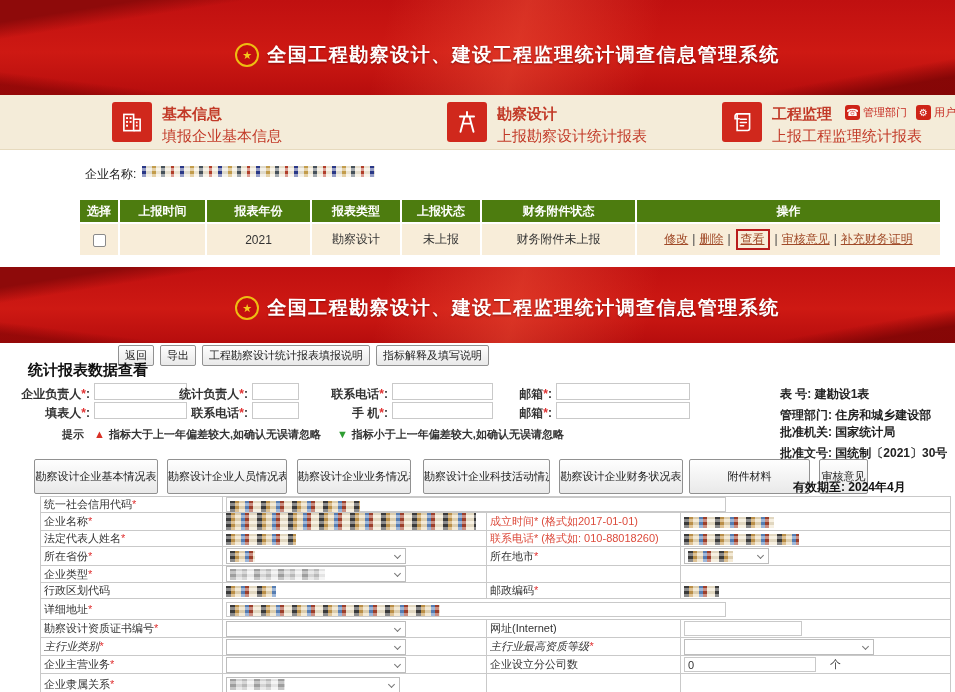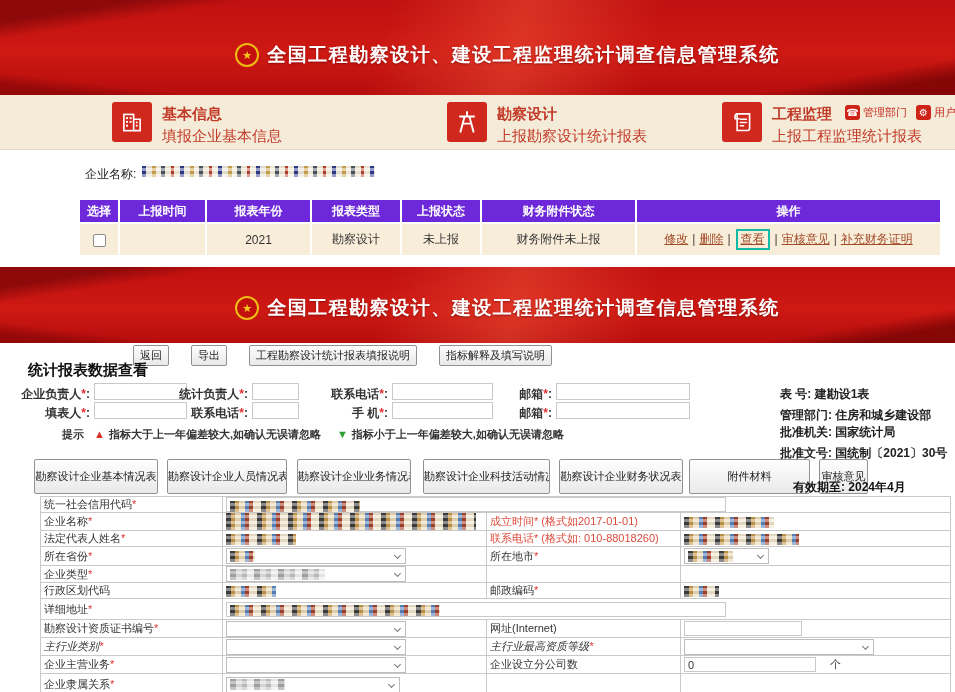--- a/index.html
+++ b/index.html
@@ -44,30 +44,30 @@
 .redact.big{height:17px}
 .redact.gray{background:
   repeating-linear-gradient(0deg,rgba(255,255,255,.35) 0 3px,rgba(0,0,0,.05) 3px 6px),
   repeating-linear-gradient(90deg,#a6a6a6 0 6px,#dedede 6px 12px,#c2c2c2 12px 17px,#f0f0f0 17px 24px)}
 .redact.light{background:
   repeating-linear-gradient(0deg,rgba(255,255,255,.5) 0 3px,rgba(0,0,0,.04) 3px 6px),
   repeating-linear-gradient(90deg,#2b3a8c 0 4px,#e8e3d4 4px 10px,#caa24e 10px 14px,#f4ecd9 14px 19px,#49545e 19px 23px,#efe6d2 23px 29px,#b8402c 29px 32px,#f2ead8 32px 38px)}
 
 
 #rtable{position:absolute;top:198px;left:78px;border-collapse:collapse;table-layout:fixed}
-#rtable th{background:#6d28d9;color:#fff;font-size:12px;font-weight:bold;height:24px;border:2px solid #fff;text-align:center}
+#rtable th{background:#4d7c0f;color:#fff;font-size:12px;font-weight:bold;height:24px;border:2px solid #fff;text-align:center}
 #rtable td{background:#f8edd9;height:33px;border:2px solid #fff;text-align:center;font-size:12px;color:#333;vertical-align:middle}
 .cb{display:inline-block;width:13px;height:13px;border:1px solid #8a8a8a;background:#fff;border-radius:2px;vertical-align:middle;cursor:pointer}
 .op a{color:#a04a28;text-decoration:underline;cursor:pointer;font-size:12px}
 .op .sep{color:#444;margin:0 4px}
-.hl{display:inline-block;border:2px solid #14b8a6;padding:0 3px;margin:0 1px}
+.hl{display:inline-block;border:2px solid #b91c1c;padding:0 3px;margin:0 1px}
 
 
 .btn{display:inline-block;border:1px solid #919191;background:linear-gradient(#fefefe,#e9e9e9);border-radius:2px;font-size:11px;color:#222;text-align:center;padding:2px 6px;cursor:pointer;white-space:nowrap}
-#toolbar{position:absolute;top:345px;left:133px;display:flex;gap:22px}
+#toolbar{position:absolute;top:345px;left:118px;display:flex;gap:6px}
 #ptitle{position:absolute;top:361px;left:28px;font-size:15px;font-weight:bold;color:#101010}
 #tabs{position:absolute;top:459px;left:0;width:955px;height:22px}
 #tabs .btn{position:absolute;top:0;padding:9px 0;overflow:hidden}
 
 
 .cl{position:absolute;font-size:12px;font-weight:bold;color:#333;text-align:right;white-space:nowrap}
 .ci{position:absolute;height:17px;background:#fff;border:1px solid #c9c9c9}
 .req{color:#e03131}
 #tips{position:absolute;top:427px;left:62px;font-size:11px;font-weight:bold;color:#333;white-space:nowrap}
 .arrow-up{color:#d93025;margin:0 4px 0 10px}

